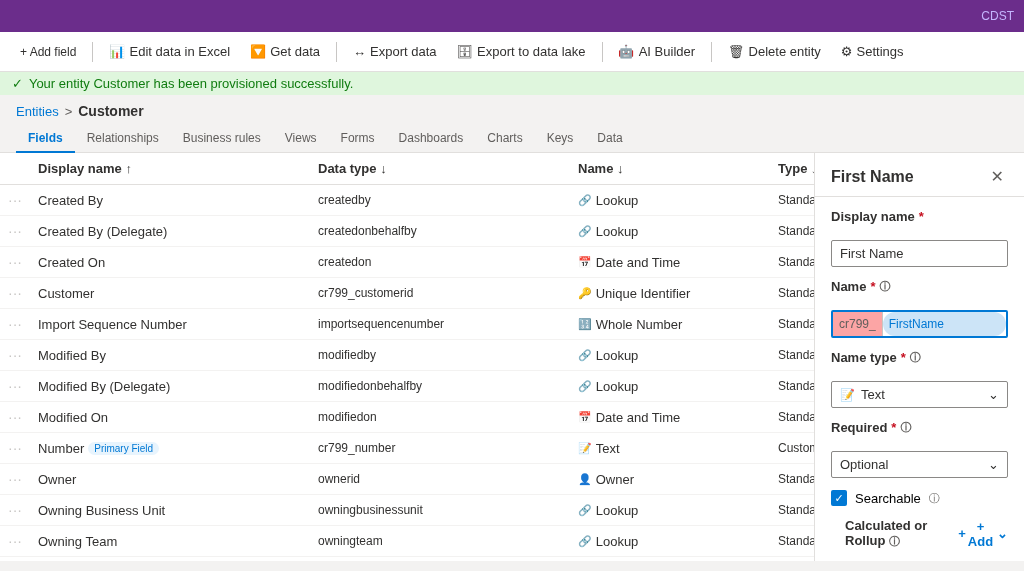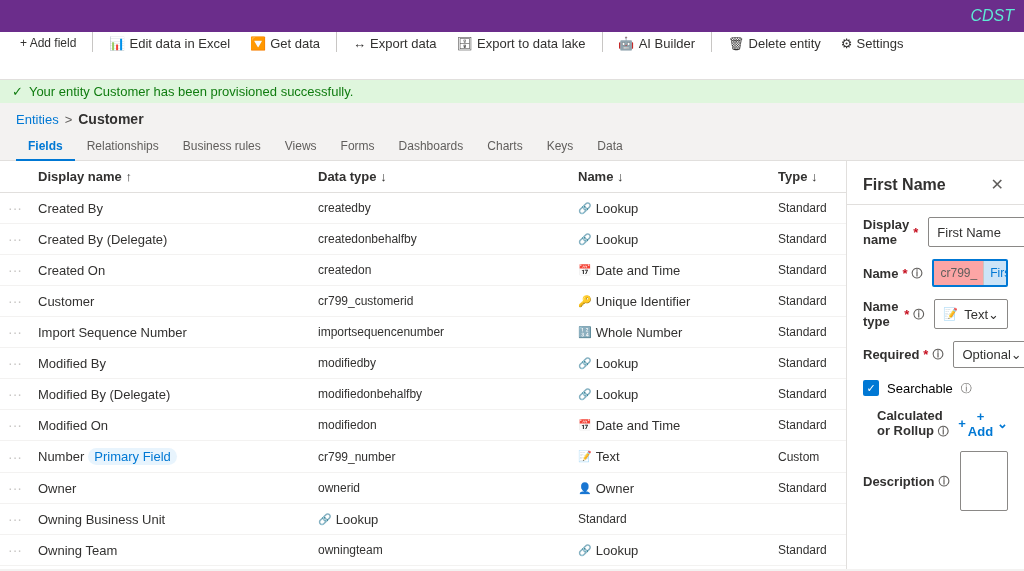--- a/index.html
+++ b/index.html
@@ -11,23 +11,23 @@
       height: 32px;
       display: flex;
       align-items: center;
       padding: 0 10px;
       justify-content: flex-end;
     }
 
     
     .toolbar {
       background: white;
-      height: 48px;
-      display: flex;
-      align-items: flex-start;
+      height: 40px;
+      display: flex;
+      align-items: center;
       padding: 0 12px;
       gap: 4px;
       border-bottom: 1px solid #e1dfdd;
     }
     .toolbar-btn {
       display: flex;
       align-items: center;
       gap: 4px;
       padding: 4px 8px;
       border: none;
@@ -142,34 +142,34 @@
       overflow: hidden;
       white-space: nowrap;
       text-overflow: ellipsis;
     }
     .table-cell .dots { color: #c8c6c4; font-size: 14px; }
     .badge {
       background: #e8f4fd;
       color: #0078d4;
       padding: 1px 6px;
       border-radius: 10px;
-      font-size: 13px;
+      font-size: 10px;
       white-space: nowrap;
     }
     .type-icon {
       display: inline-flex;
       align-items: center;
       color: #605e5c;
       font-size: 11px;
       gap: 3px;
     }
 
     
     .side-panel {
-      width: 178px;
+      width: 210px;
       background: white;
       border-left: 1px solid #e1dfdd;
       display: flex;
       flex-direction: column;
       height: 100%;
       overflow-y: auto;
       position: relative;
     }
     .panel-header {
       display: flex;
@@ -187,21 +187,21 @@
       border: none;
       background: none;
       cursor: pointer;
       color: #605e5c;
       font-size: 16px;
       padding: 2px 4px;
     }
 
     .panel-body { padding: 12px 16px; display: flex; flex-direction: column; gap: 12px; }
 
-    .field-group { display: flex; flex-direction: row; gap: 10px; }
+    .field-group { display: flex; flex-direction: column; gap: 16px; }
     .field-label {
       font-size: 12px;
       font-weight: 600;
       color: #323130;
       display: flex;
       align-items: center;
       gap: 4px;
     }
     .field-label .required { color: #c50f1f; }
     .field-input {
@@ -229,20 +229,21 @@
       border-right: 1px solid #c8c6c4;
       white-space: nowrap;
     }
     .name-suffix {
       padding: 5px 6px;
       font-size: 12px;
       color: #0078d4;
       flex: 1;
       background: #cce4f7;
       font-weight: 500;
+      border-radius: 12px;
     }
 
     .select-input {
       border: 1px solid #8a8886;
       border-radius: 2px;
       padding: 5px 8px;
       font-size: 13px;
       color: #323130;
       background: white;
       cursor: pointer;
@@ -308,21 +309,21 @@
     }
 
     ::-webkit-scrollbar { width: 6px; height: 6px; }
     ::-webkit-scrollbar-track { background: #f3f2f1; }
     ::-webkit-scrollbar-thumb { background: #c8c6c4; border-radius: 3px; }
   </style>
 </head>
 <body>
 
 <div class="top-bar">
-  <span style="color:#5eead4;font-size:16px;font-style:italic;">CDST</span>
+  <span style="color:#c4b5fd;font-size:12px;">CDST</span>
 </div>
 
 <div class="toolbar">
   <button class="toolbar-btn">+ Add field</button>
   <div class="toolbar-separator"></div>
   <button class="toolbar-btn">
     <span style="font-size:13px;">📊</span>
     <span>Edit data in Excel</span>
   </button>
   <button class="toolbar-btn">
@@ -560,20 +561,21 @@
 
   </div>
         <div class="table-row">
     <div class="table-cell">
             <span class="dots">···</span>
           </div>
     <div class="table-cell">
       <span>Owning Business Unit</span>
 
     </div>
+    <div class="table-cell">owningbusinessunit</div>
     <div class="table-cell">
       <span class="type-icon">🔗</span>
       <span>Lookup</span>
     </div>
     <div class="table-cell">Standard</div>
 
   </div>
         <div class="table-row">
     <div class="table-cell">
             <span class="dots">···</span>

